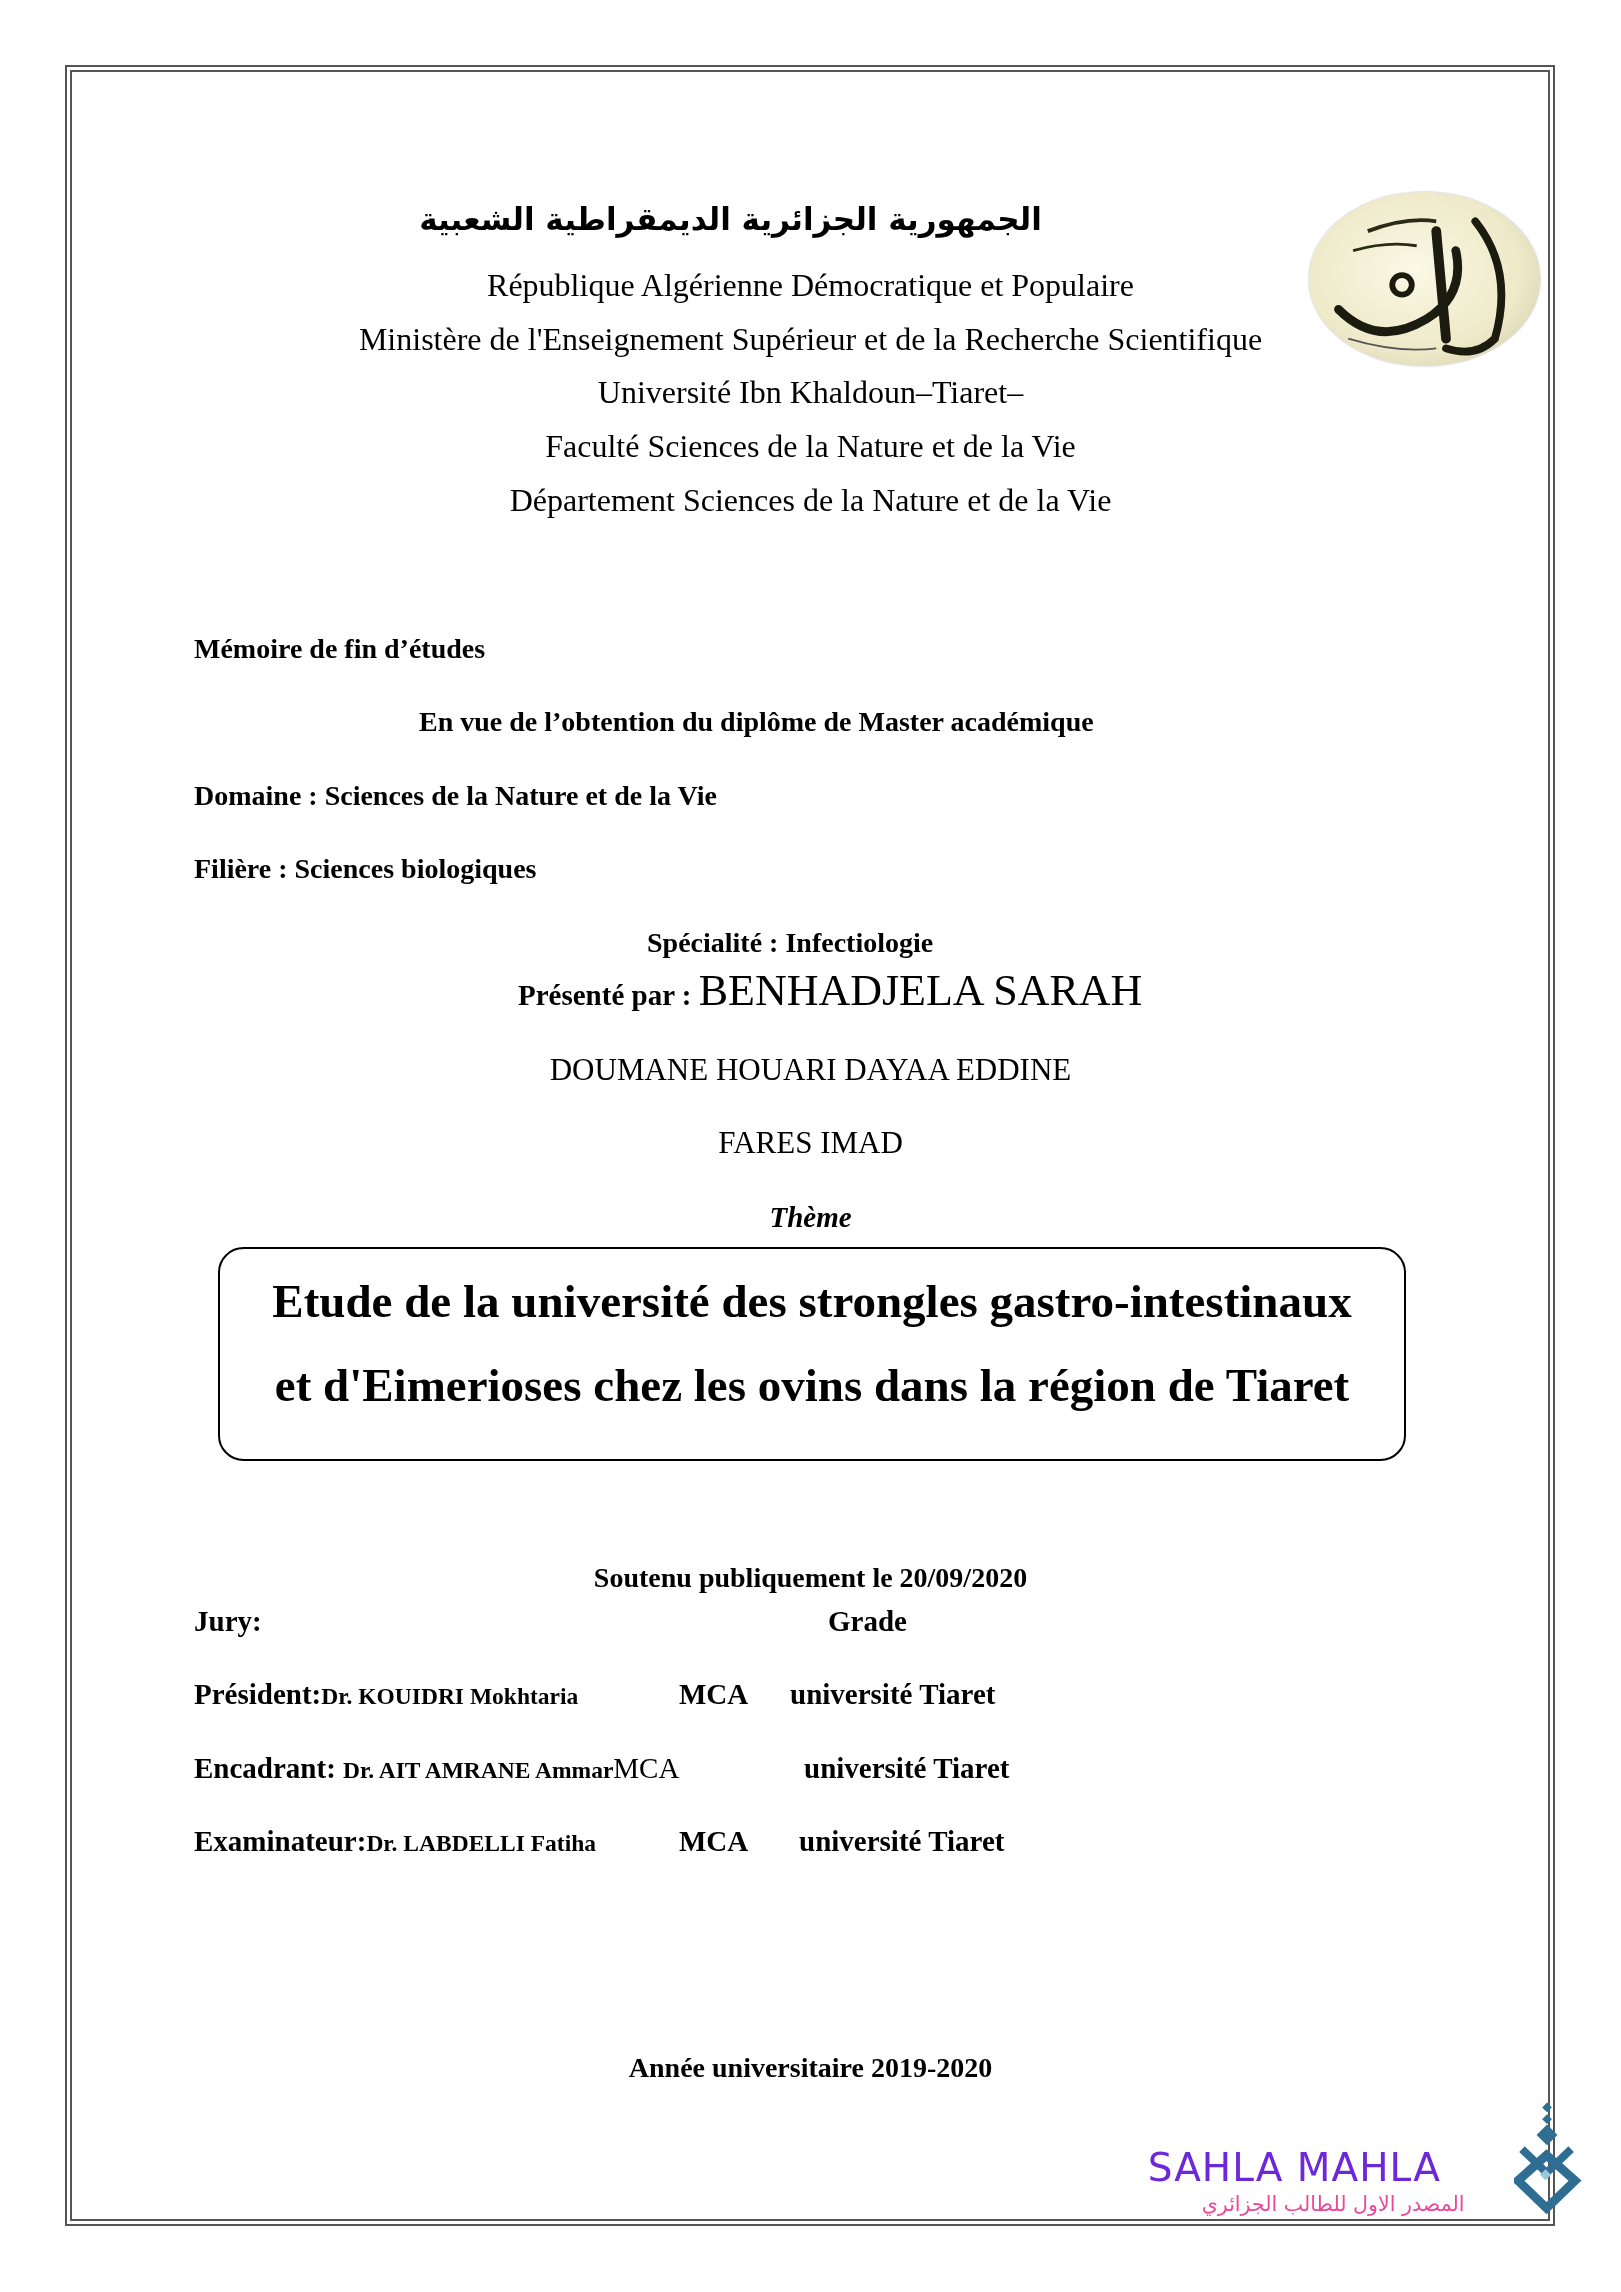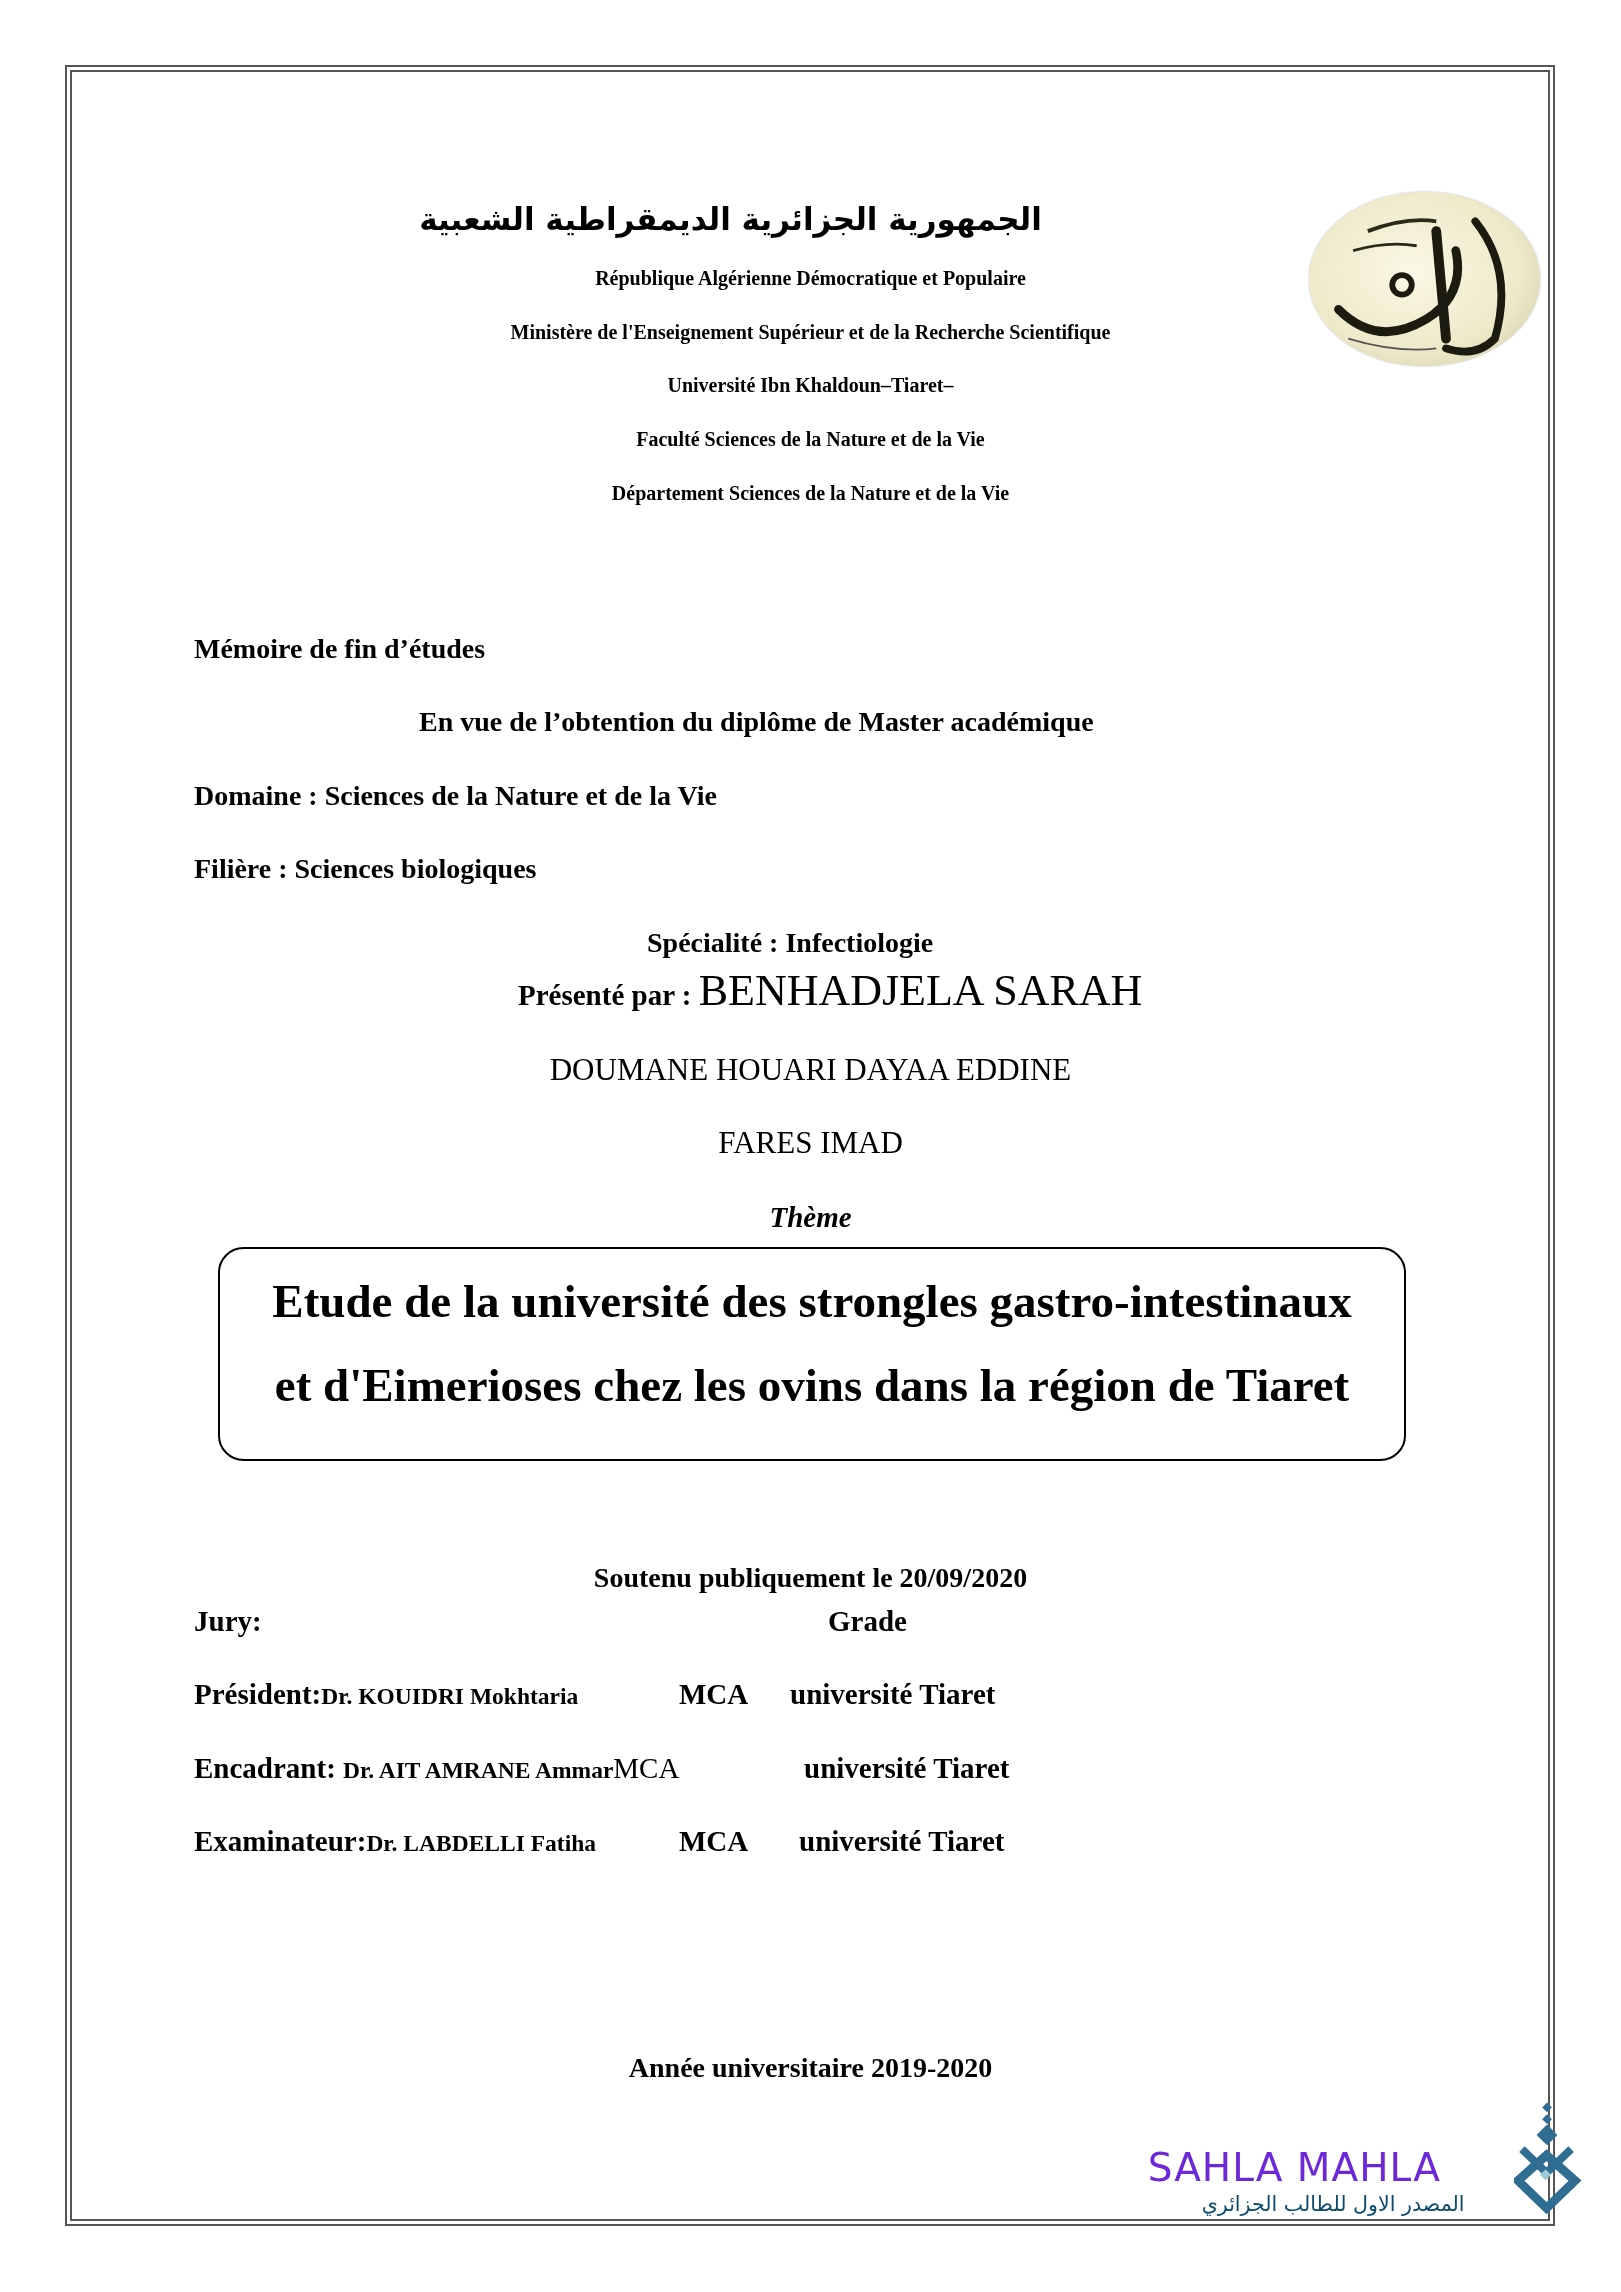--- a/index.html
+++ b/index.html
@@ -16,21 +16,21 @@
       border: 2.9px solid #555; box-sizing: border-box;
     }
     .line { position: absolute; white-space: nowrap; }
     .center { left: 0; width: 1621px; text-align: center; }
     .b { font-weight: bold; }
     .arabic {
       position: absolute; top: 201px; left: 0; width: 1461px; text-align: center;
       font-family: "DejaVu Sans", sans-serif; font-weight: bold; font-size: 31px;
       direction: rtl;
     }
-    .hdr { font-size: 20px; font-weight: bold; }
+    .hdr { font-size: 32px; font-weight: normal; }
     .left { left: 194px; }
     .f29 { font-size: 28px; margin-top: 30px; }
     .f30 { font-size: 29px; }
     .f35 { font-size: 44px; }
     .f32 { font-size: 31px; }
     .logo {
       position: absolute; left: 1309px; top: 192px; width: 231px; height: 174px;
       border-radius: 50%;
       background: radial-gradient(ellipse at 45% 45%, #fbf8e6 0%, #eee9c8 60%, #c9c3a0 100%);
       box-shadow: 0 0 2px #999;
@@ -51,21 +51,21 @@
     .sahla {
       position: absolute; left: 1132px; top: 2112px; width: 412px; height: 108px;
     }
     .sahla-text {
       position: absolute; left: 15.7px; top: 33px;
       font-family: "DejaVu Sans", sans-serif; font-size: 39px; letter-spacing: 1px;
       color: #6d28d9;
     }
     .sahla-ar {
       position: absolute; left: 19.6px; top: 80px; width: 363px; text-align: center;
-      font-family: "DejaVu Sans", sans-serif; font-size: 20.6px; color: #0c4a6e; direction: rtl;
+      font-family: "DejaVu Sans", sans-serif; font-size: 20.6px; color: #ec4899; direction: rtl;
     }
     .sahla-mark { position: absolute; left: 382px; top: -9.8px; width: 69px; height: 118px; }
   </style>
 </head>
 <body>
 
 <div class="border-outer"></div>
 <div class="border-inner"></div>
 
 <div class="arabic">الجمهورية الجزائرية الديمقراطية الشعبية</div>

